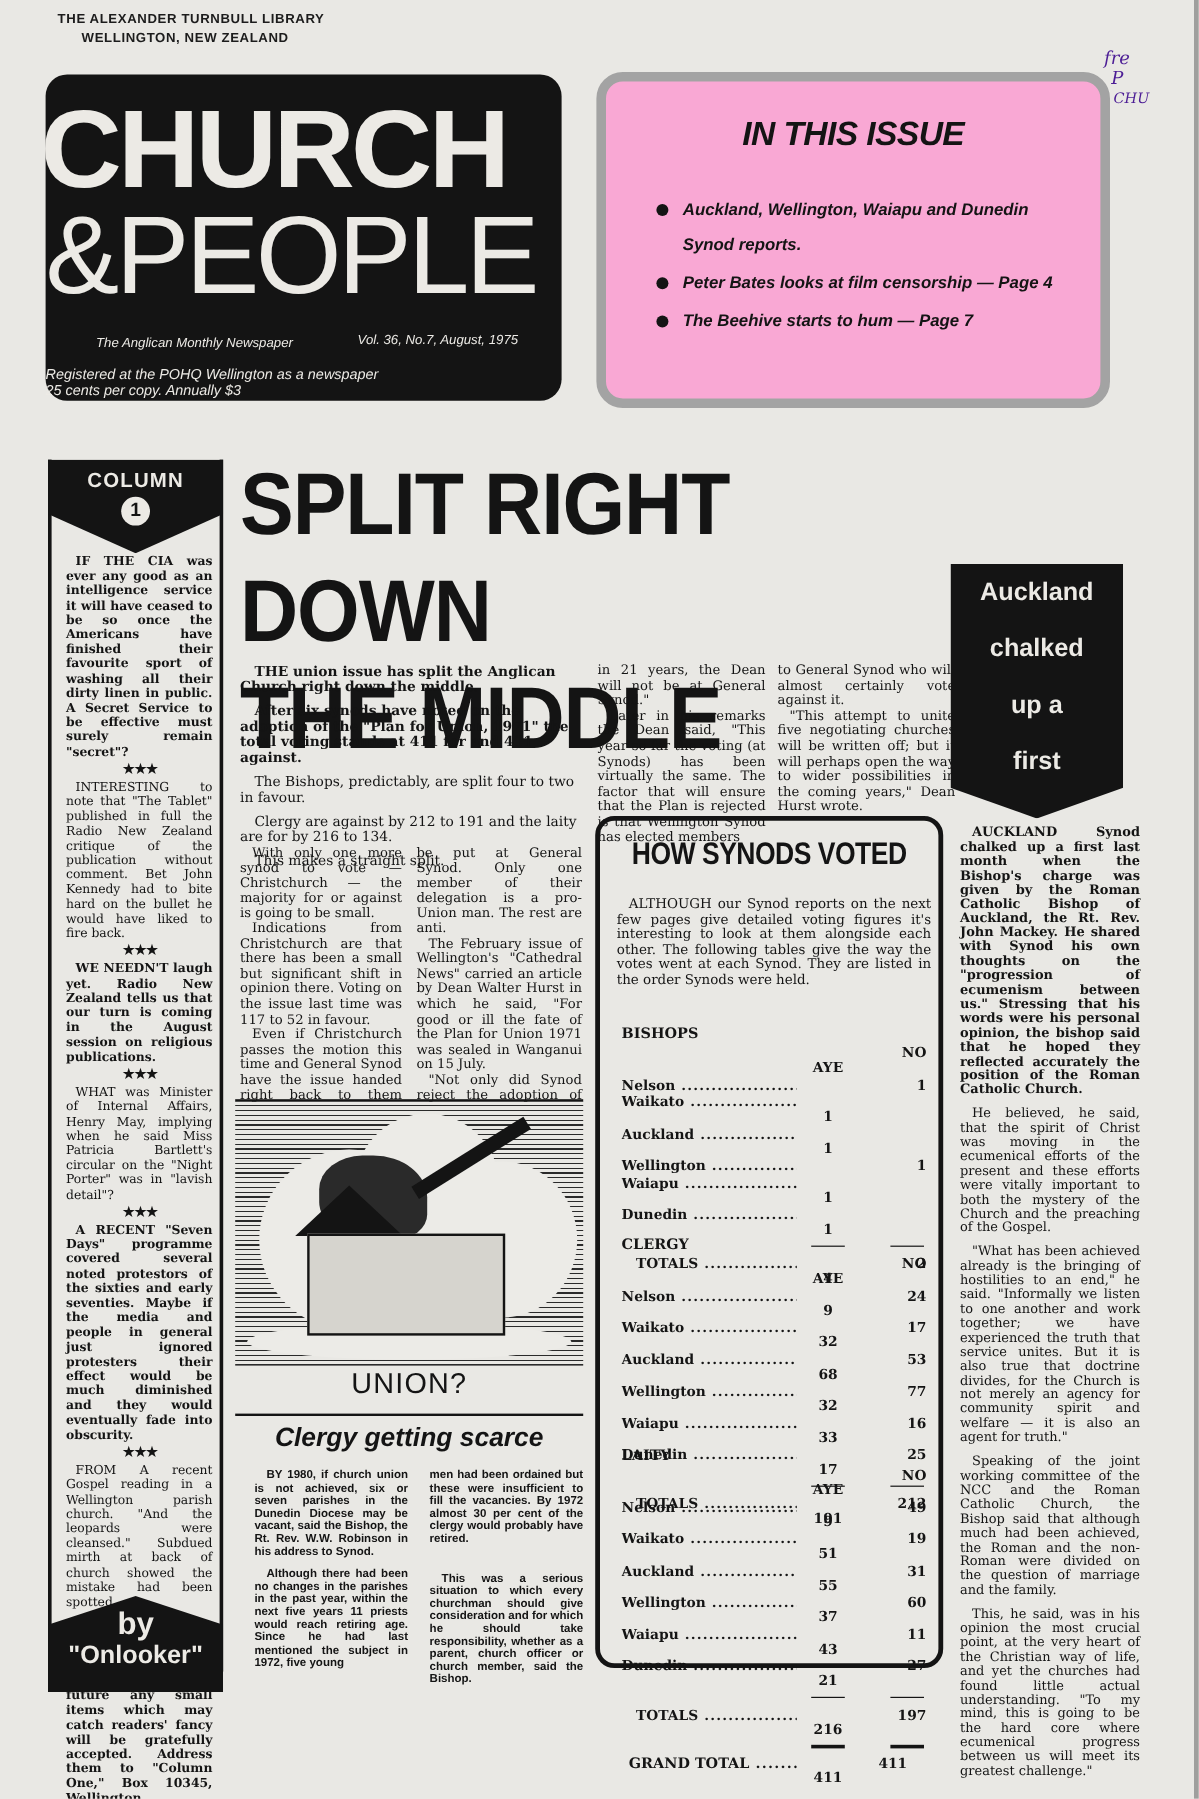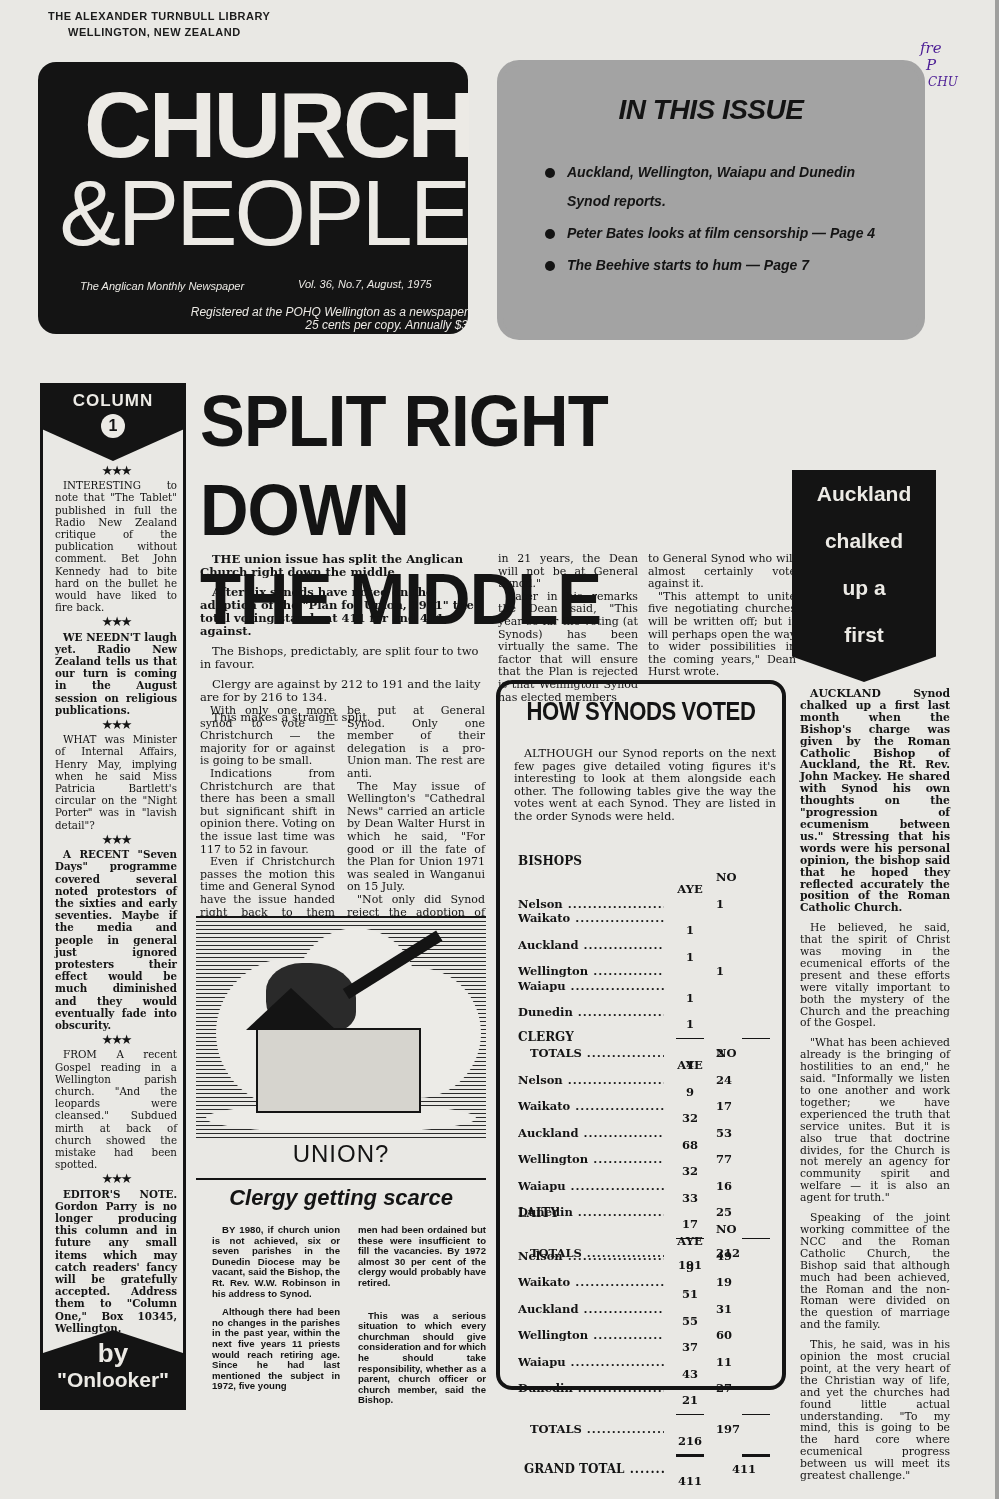--- a/index.html
+++ b/index.html
@@ -17,21 +17,21 @@
     font-size: 11px; font-weight: bold; letter-spacing: 0.5px; line-height: 16px; color: #1c1c1c;
   }
   .rubber-stamp .l2 { padding-left: 20px; }
   .handwriting {
     left: 920px; top: 40px; font-family: "DejaVu Serif", serif; font-style: italic;
     font-size: 15px; line-height: 17px; color: #4c1d95;
   }
   
   .masthead {
     left: 38px; top: 62px; width: 430px; height: 272px;
-    background: #141414; border-radius: 18px; color: #eceae5; text-align: right;
+    background: #141414; border-radius: 18px; color: #eceae5; text-align: left;
   }
   .masthead .title1 {
     position: absolute; left: 0; right: 0; top: 20px;
     font-family: "Liberation Sans", sans-serif; font-weight: bold;
     font-size: 92px; letter-spacing: -3px; line-height: 86px;
     transform: scaleX(1.02);
   }
   .masthead .title2 {
     position: absolute; left: 0; right: 0; top: 108px;
     font-family: "Liberation Sans", sans-serif; font-weight: normal;
@@ -45,21 +45,21 @@
     position: absolute; left: 260px; top: 216px; font-family: "Liberation Sans", sans-serif;
     font-style: italic; font-size: 11px;
   }
   .masthead .reg {
     position: absolute; left: 0; right: 0; top: 244px; font-family: "Liberation Sans", sans-serif;
     font-style: italic; font-size: 12px; line-height: 13px;
   }
   
   .issue-box {
     left: 497px; top: 60px; width: 428px; height: 280px;
-    border: 6px solid #a3a3a3; border-radius: 22px; background: #a3a3a3;
+    border: 8px solid #a3a3a3; border-radius: 22px; background: #f9a8d4;
   }
   .issue-box h2 {
     position: absolute; left: 0; right: 0; top: 28px; text-align: center;
     font-family: "Liberation Sans", sans-serif; font-weight: bold; font-style: italic;
     font-size: 28px; letter-spacing: -0.5px;
   }
   .issue-box ul { position: absolute; left: 42px; top: 92px; right: 20px; list-style: none; }
   .issue-box li {
     font-family: "Liberation Sans", sans-serif; font-weight: bold; font-style: italic;
     font-size: 14px; line-height: 29px; padding-left: 22px; position: relative; margin-bottom: 3px;
@@ -126,21 +126,21 @@
   .synod-box { left: 496px; top: 680px; width: 290px; height: 710px; border: 4px solid #141414; border-radius: 16px; }
   .synod-box h3 { position: absolute; left: 0; right: 0; top: 12px; text-align: center; font-family: "Liberation Sans", sans-serif; font-weight: bold; font-size: 26px; letter-spacing: -0.5px; transform: scaleX(0.85); }
   .synod-intro { position: absolute; left: 14px; top: 64px; width: 262px; font-size: 11.2px; line-height: 12.5px; text-align: justify; }
   .synod-intro p { text-indent: 10px; }
   .vt { position: absolute; left: 18px; width: 254px; font-weight: bold; font-size: 11.5px; }
   .vt .cat { font-size: 12px; margin-bottom: 2px; }
   .vt .hdr, .vt .row, .vt .tot { display: flex; line-height: 14.5px; }
   .vt .nm { width: 146px; white-space: nowrap; overflow: hidden; }
   .vt .nm::after { content: " ..............................."; font-weight: bold; letter-spacing: 1px; }
   .vt .a { width: 52px; text-align: center; margin-top: 12px; }
-  .vt .n { width: 56px; text-align: left; }
+  .vt .n { width: 56px; text-align: right; }
   .vt .tot .nm { padding-left: 12px; }
   .vt .sep { display: flex; height: 14px; align-items: center; }
   .vt .sep .sp { width: 146px; }
   .vt .sep .ln { width: 28px; height: 1.5px; background: #141414; margin: 0 12px; }
   .vt .sep .ln2 { width: 28px; height: 1.5px; background: #141414; margin-left: 26px; }
   .gt { display: flex; font-weight: bold; line-height: 14px; }
   .gt .nm { width: 146px; padding-left: 6px; font-size: 12px; }
   
   .auck-banner {
     left: 792px; top: 470px; width: 144px; height: 212px; background: #141414; color: #eceae5;
@@ -184,20 +184,21 @@
     <li><span class="bullet"></span><span>The Beehive starts to hum — Page 7</span></li>
   </ul>
 </div>
 
 <div class="abs col1"></div>
 <div class="abs col1-head">
   <div class="lbl">COLUMN</div>
   <div class="num">1</div>
 </div>
 <div class="abs col1-body">
+  <p>IF THE CIA was ever any good as an intelligence service it will have ceased to be so once the Americans have finished their favourite sport of washing all their dirty linen in public. A Secret Service to be effective must surely remain "secret"?</p>
   <div class="stars">★★★</div>
   <p class="light">INTERESTING to note that "The Tablet" published in full the Radio New Zealand critique of the publication without comment. Bet John Kennedy had to bite hard on the bullet he would have liked to fire back.</p>
   <div class="stars">★★★</div>
   <p>WE NEEDN'T laugh yet. Radio New Zealand tells us that our turn is coming in the August session on religious publications.</p>
   <div class="stars">★★★</div>
   <p class="light">WHAT was Minister of Internal Affairs, Henry May, implying when he said Miss Patricia Bartlett's circular on the "Night Porter" was in "lavish detail"?</p>
   <div class="stars">★★★</div>
   <p>A RECENT "Seven Days" programme covered several noted protestors of the sixties and early seventies. Maybe if the media and people in general just ignored protesters their effect would be much diminished and they would eventually fade into obscurity.</p>
   <div class="stars">★★★</div>
   <p class="light">FROM A recent Gospel reading in a Wellington parish church. "And the leopards were cleansed." Subdued mirth at back of church showed the mistake had been spotted.</p>
@@ -224,21 +225,21 @@
 </div>
 
 <div class="abs body2 colA">
   <p>With only one more synod to vote — Christchurch — the majority for or against is going to be small.</p>
   <p>Indications from Christchurch are that there has been a small but significant shift in opinion there. Voting on the issue last time was 117 to 52 in favour.</p>
   <p>Even if Christchurch passes the motion this time and General Synod have the issue handed right back to them there is considerable room for doubt about whether it will decide for the Plan.</p>
   <p>Wellington Synod made quite sure their views would</p>
 </div>
 <div class="abs body2 colB">
   <p style="text-indent:0">be put at General Synod. Only one member of their delegation is a pro-Union man. The rest are anti.</p>
-  <p>The May issue of Wellington's "Cathedral News" carried an article by Dean Walter Hurst in which he said, "For good or ill the fate of the Plan for Union 1971 was sealed in Wanganui on 15 July.</p>
+  <p>The February issue of Wellington's "Cathedral News" carried an article by Dean Walter Hurst in which he said, "For good or ill the fate of the Plan for Union 1971 was sealed in Wanganui on 15 July.</p>
   <p>"Not only did Synod reject the adoption of the Plan by 145 votes to 56 but it also elected representatives to General Synod who are strongly opposed to it."</p>
   <p>A footnote informed readers that "for the first time</p>
 </div>
 <div class="abs body2 colC">
   <p style="text-indent:0">in 21 years, the Dean will not be at General Synod."</p>
   <p>Later in his remarks the Dean said, "This year so far the voting (at Synods) has been virtually the same. The factor that will ensure that the Plan is rejected is that Wellington Synod has elected members</p>
 </div>
 <div class="abs body2 colD">
   <p style="text-indent:0">to General Synod who will almost certainly vote against it.</p>
   <p>"This attempt to unite five negotiating churches will be written off; but it will perhaps open the way to wider possibilities in the coming years," Dean Hurst wrote.</p>

